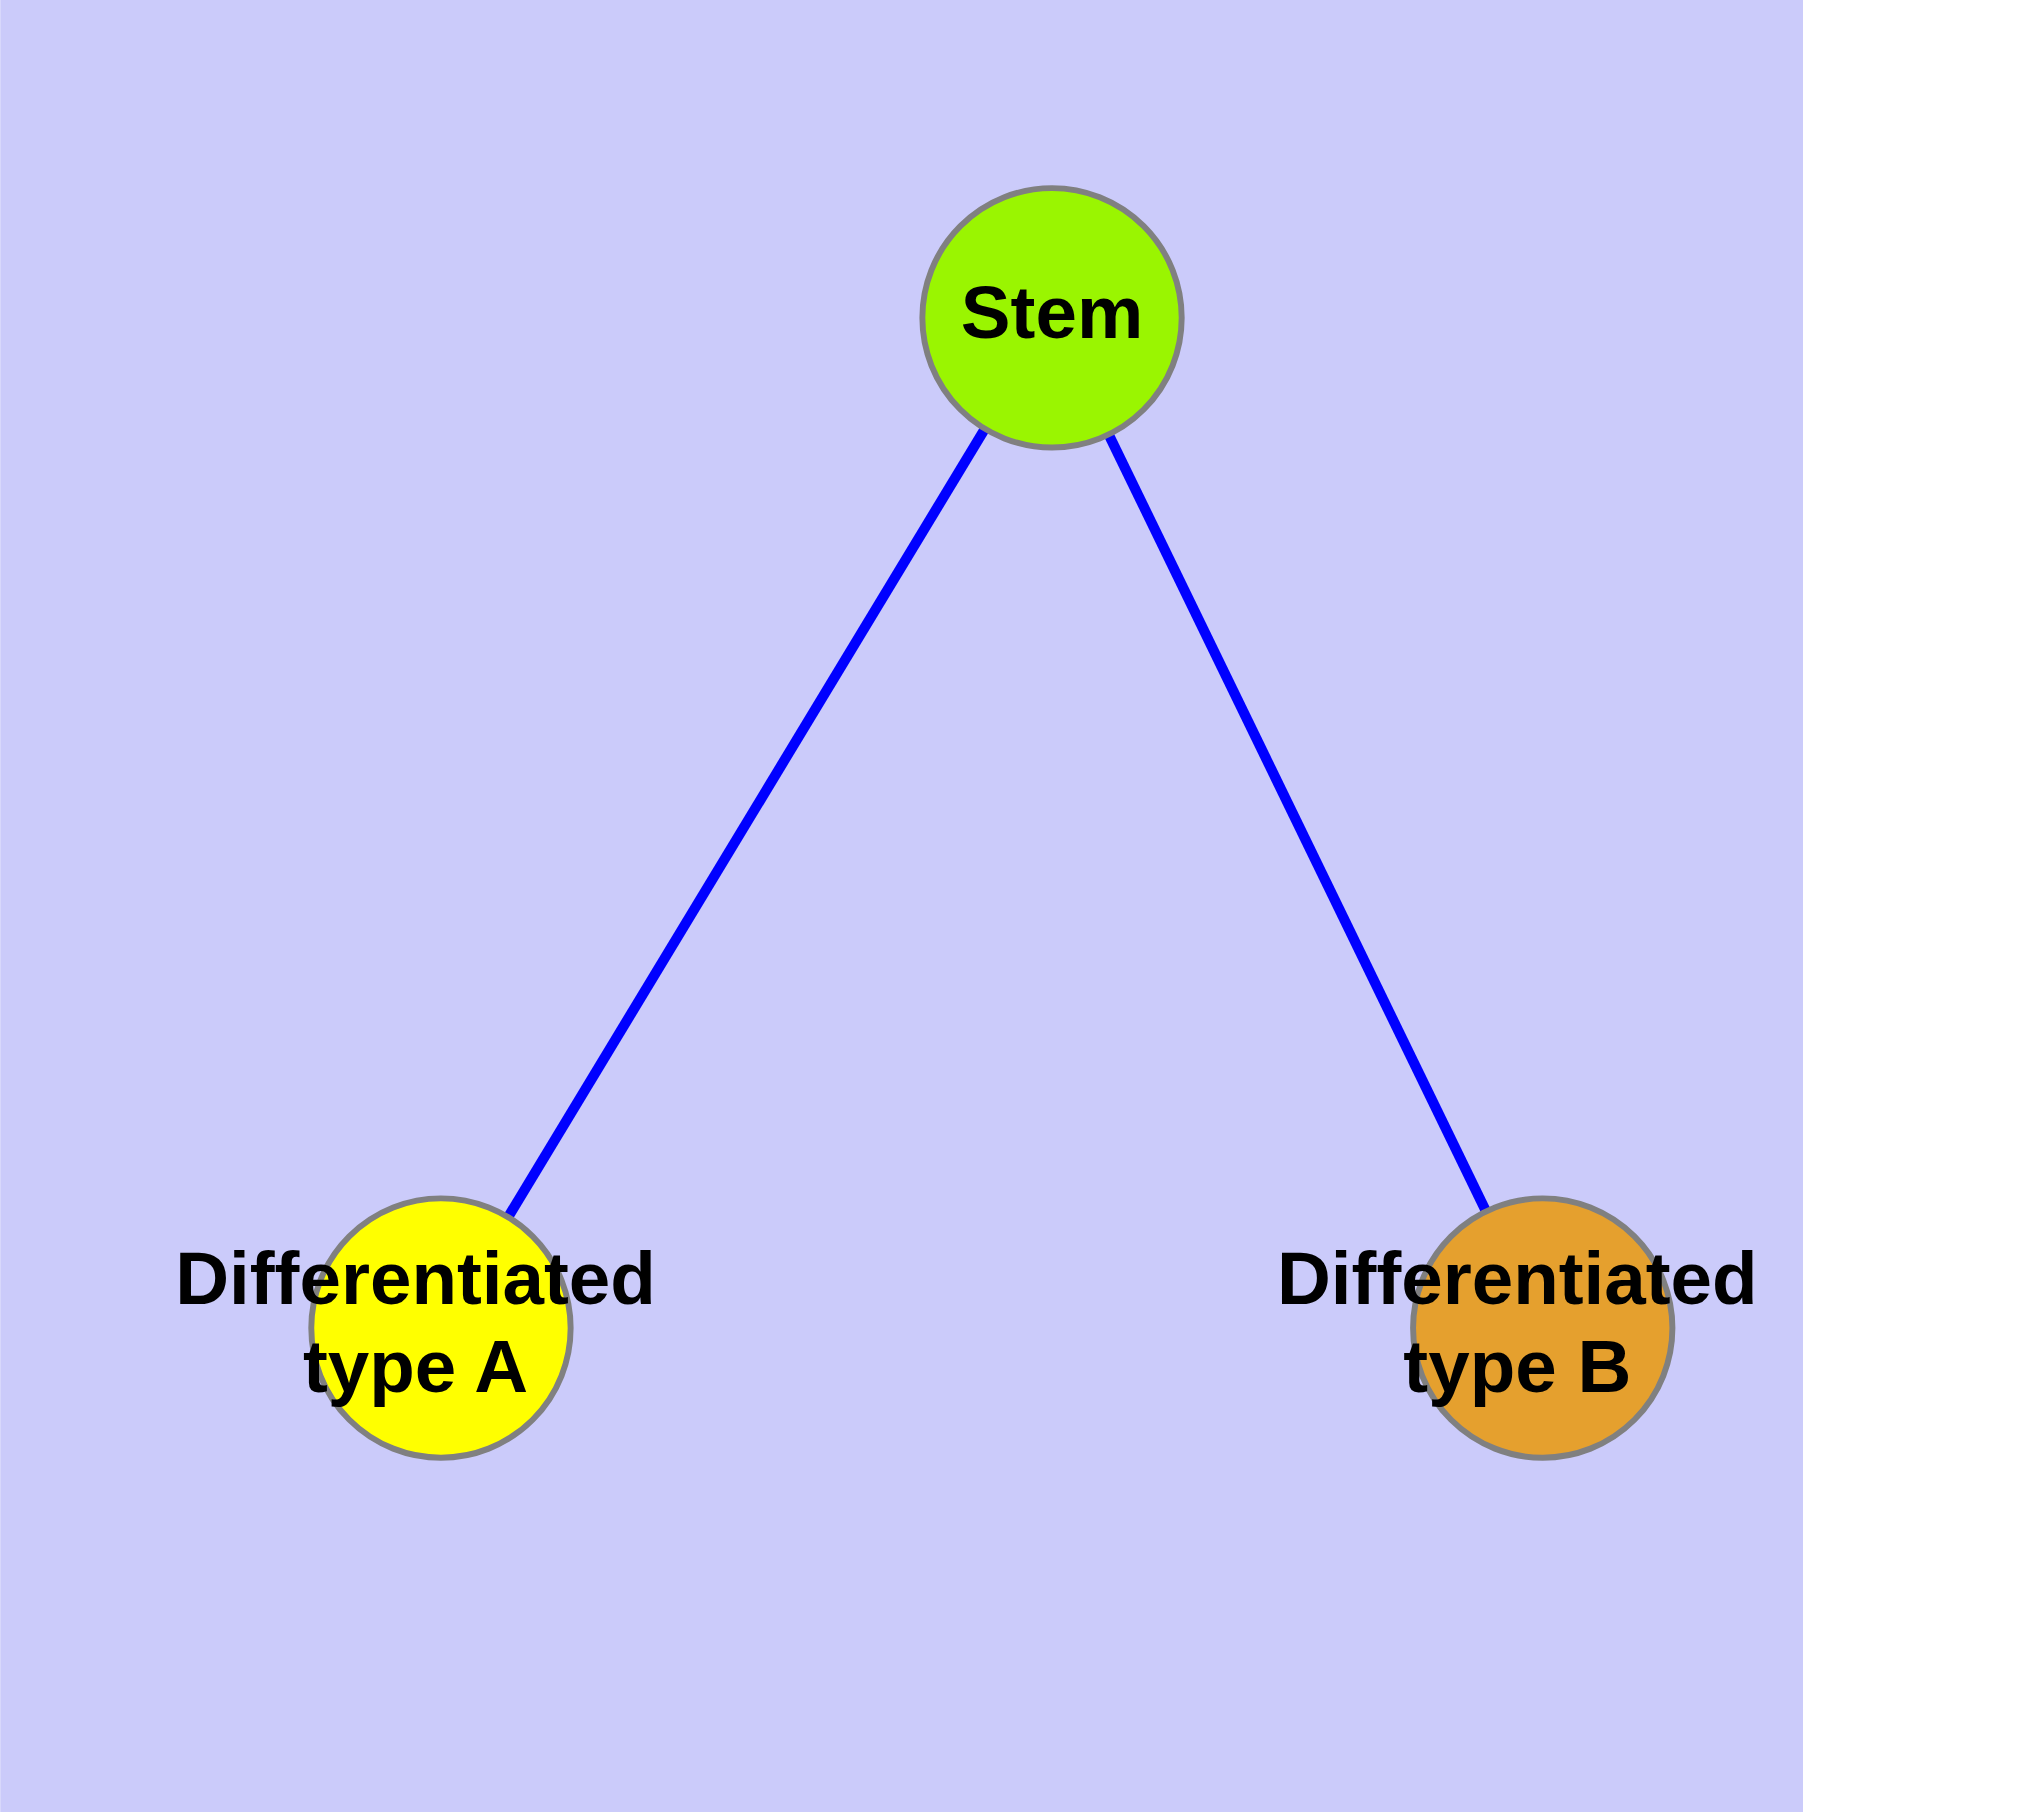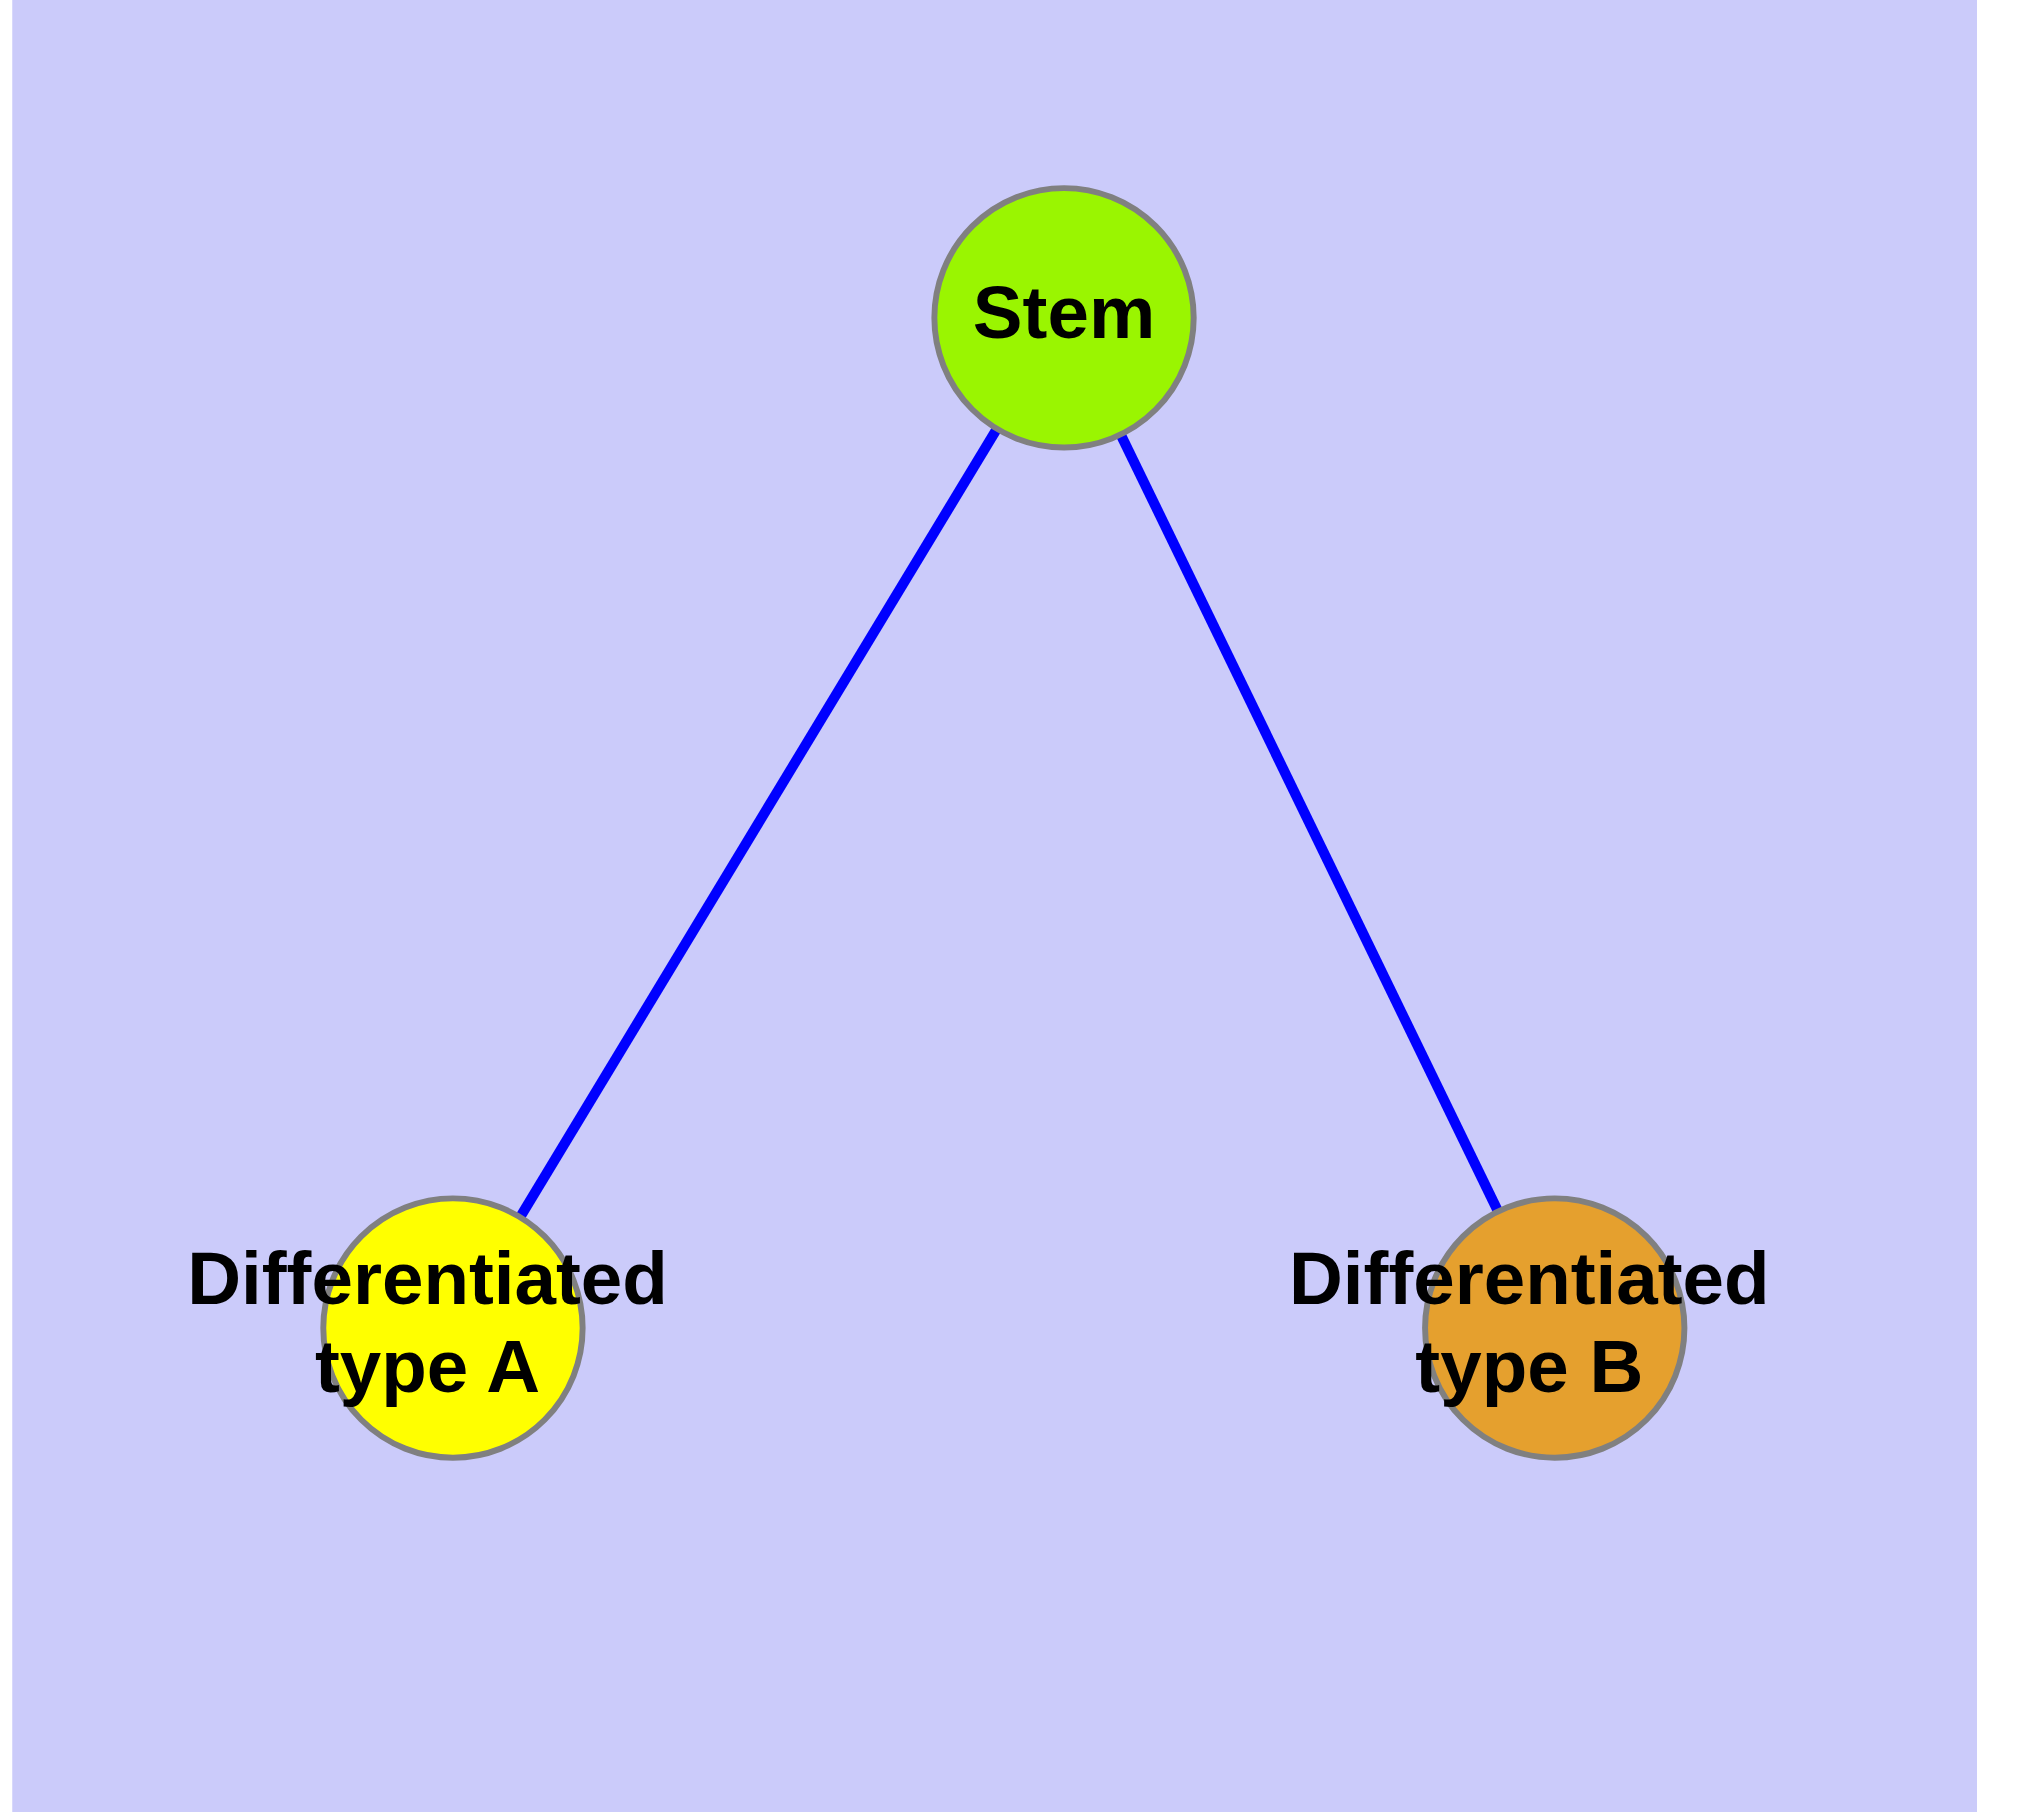--- a/index.html
+++ b/index.html
@@ -43,21 +43,21 @@
   .label-stem {
     font-size: 88px;
   }
   .label-leaf {
     font-size: 88px;
   }
 </style>
 </head>
 <body>
 
-<div id="stage" style="width: 1965px; height: 1812px; margin-left: 12px;">
+<div id="stage" style="width: 1803px; height: 1812px;">
   <svg id="graph-svg" viewBox="0 0 2384 2138" style="width: 2021px; height: 1812px;">
 
     <rect id="bg-rect" x="0" y="0" width="2384" height="2138" fill="#cbcbfa"></rect>
 
     <g id="edges-layer">
         <line x1="1163.8844836739086" y1="502.49194932136044" x2="597.1155163260913" y2="1439.5080506786396" class="edge-line" stroke="#0000ff" stroke-width="12"></line>
         <line x1="1306.101289716352" y1="509.02545309480433" x2="1754.898710283648" y2="1432.9745469051957" class="edge-line" stroke="#0000ff" stroke-width="12"></line>
       </g>
     <g id="nodes-layer">
         <g>

